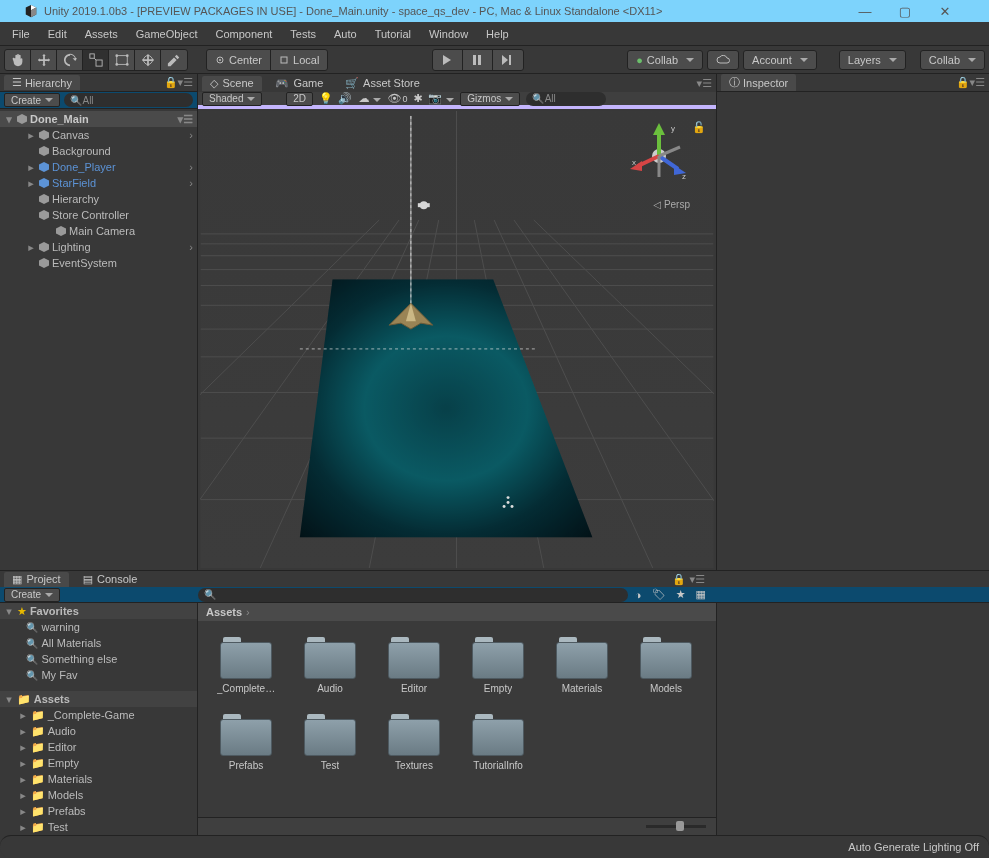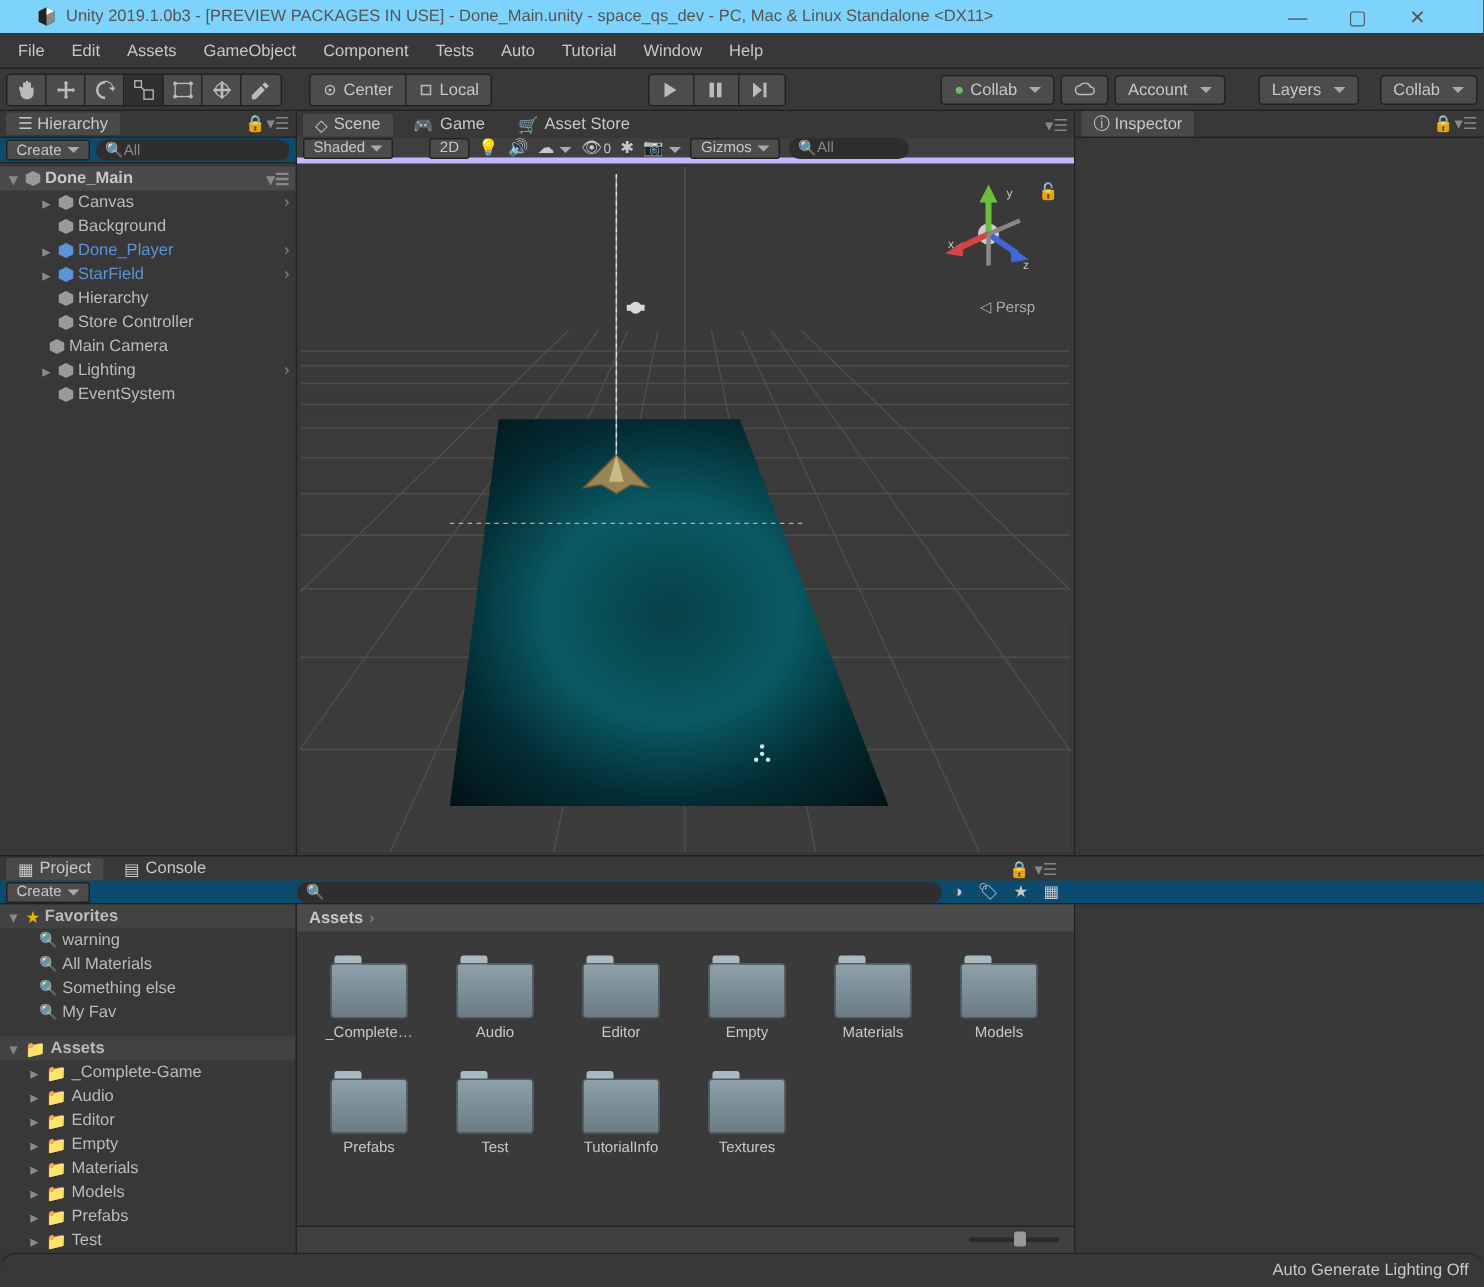--- a/index.html
+++ b/index.html
@@ -291,21 +291,21 @@
             <span style="flex:1"></span>
           </div>
           <div class="row" style="padding-left: 26px;">
             <span class="disclose"></span>
             <svg class="cube" viewBox="0 0 10 10">
               <polygon points="5,0 10,2.5 10,7.5 5,10 0,7.5 0,2.5" fill="#9a9a9a"></polygon>
             </svg>
             <span>Store Controller</span>
             <span style="flex:1"></span>
           </div>
-          <div class="row" style="padding-left: 20px;">
+          <div class="row" style="padding-left: 43px;">
             <span class="disclose"></span>
             <svg class="cube" viewBox="0 0 10 10">
               <polygon points="5,0 10,2.5 10,7.5 5,10 0,7.5 0,2.5" fill="#9a9a9a"></polygon>
             </svg>
             <span>Main Camera</span>
             <span style="flex:1"></span>
           </div>
           <div class="row" style="padding-left: 26px;">
             <span class="disclose">▸</span>
             <svg class="cube" viewBox="0 0 10 10">
@@ -631,28 +631,28 @@
               <div class="folder-tab"></div>
               <div class="folder-body"></div>
             </div>
             <div class="folder-label">Test</div>
           </div>
           <div class="folder">
             <div class="folder-icon">
               <div class="folder-tab"></div>
               <div class="folder-body"></div>
             </div>
+            <div class="folder-label">Textures</div>
+          </div>
+          <div class="folder">
+            <div class="folder-icon">
+              <div class="folder-tab"></div>
+              <div class="folder-body"></div>
+            </div>
             <div class="folder-label">TutorialInfo</div>
-          </div>
-          <div class="folder">
-            <div class="folder-icon">
-              <div class="folder-tab"></div>
-              <div class="folder-body"></div>
-            </div>
-            <div class="folder-label">Textures</div>
           </div>
         </div>
       <div class="slider-row">
         <div class="slider">
             <div class="thumb"></div>
           </div>
       </div>
     </div>
     <div class="proj-inspector"></div>
   </div>

